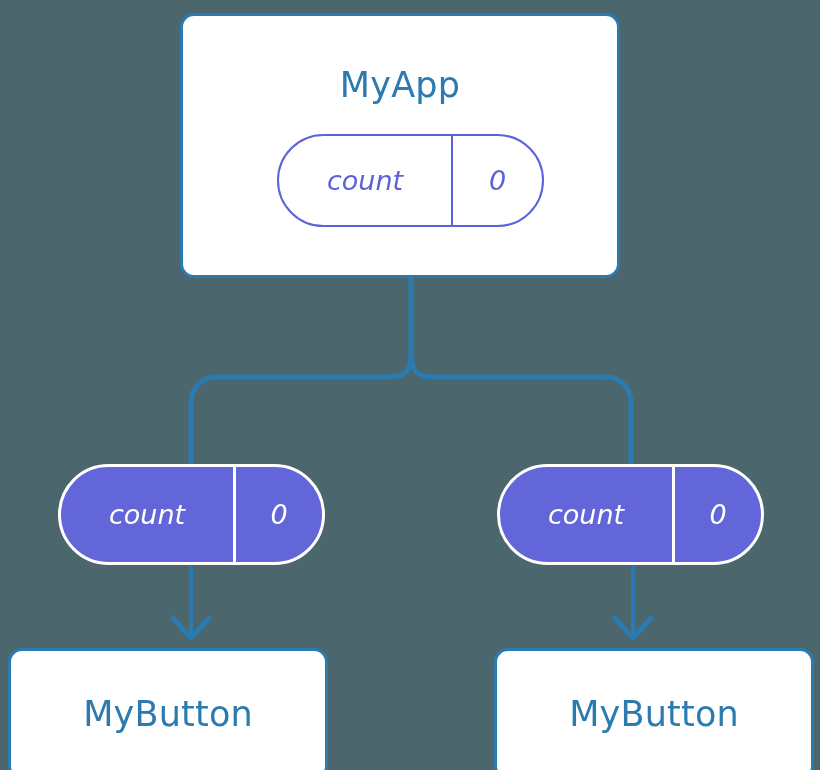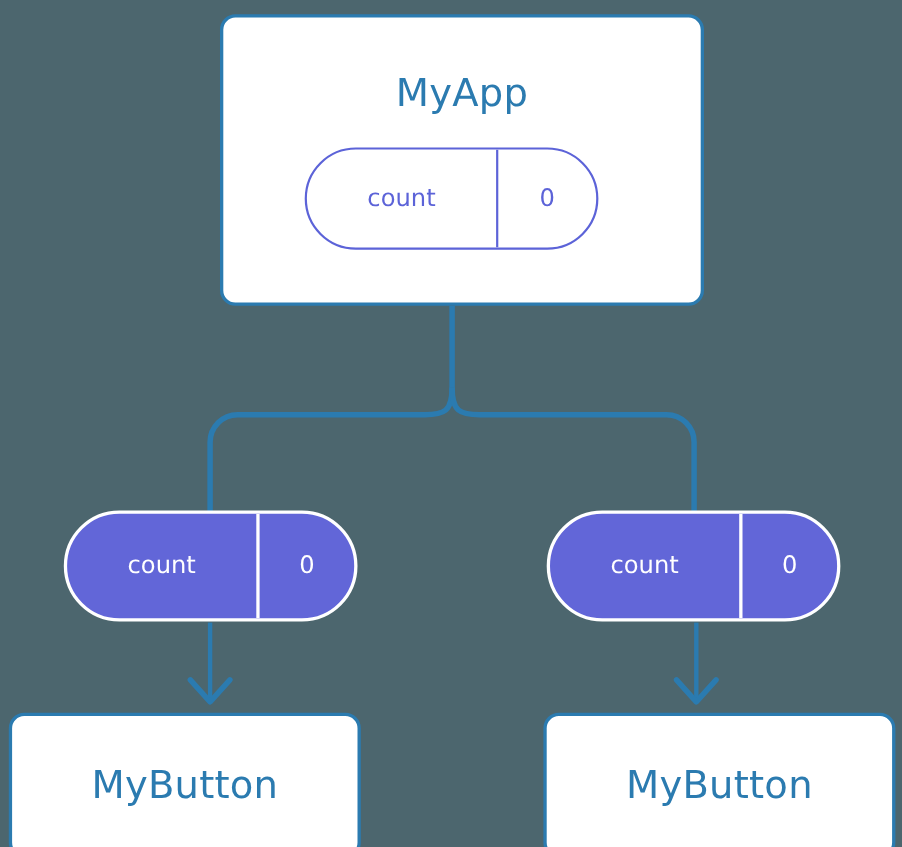--- a/index.html
+++ b/index.html
@@ -41,21 +41,21 @@
   .comp-title {
     color: #2b7bb0;
     font-size: 35px;
     letter-spacing: 0.2px;
     text-align: center;
     white-space: nowrap;
   }
 
   
   #app-box {
-    left: 200px;
+    left: 180px;
     top: 13px;
     width: 440px;
     height: 265px;
   }
   #app-box .comp-title {
     margin-top: 49px;
   }
 
   
   .button-box {
@@ -76,23 +76,24 @@
     display: flex;
     align-items: stretch;
     border-radius: 999px;
     z-index: 3;
     overflow: hidden;
   }
   .pill-key, .pill-val {
     display: flex;
     align-items: center;
     justify-content: center;
-    font-size: 22px;
+    font-size: 27px;
     white-space: nowrap;
     box-sizing: border-box;
+    font-style: italic;
   }
 
   
   #app-pill {
     left: 277px;
     top: 134px;
     width: 267px;
     height: 93px;
     border: 2px solid #5c63d8;
     background: transparent;

